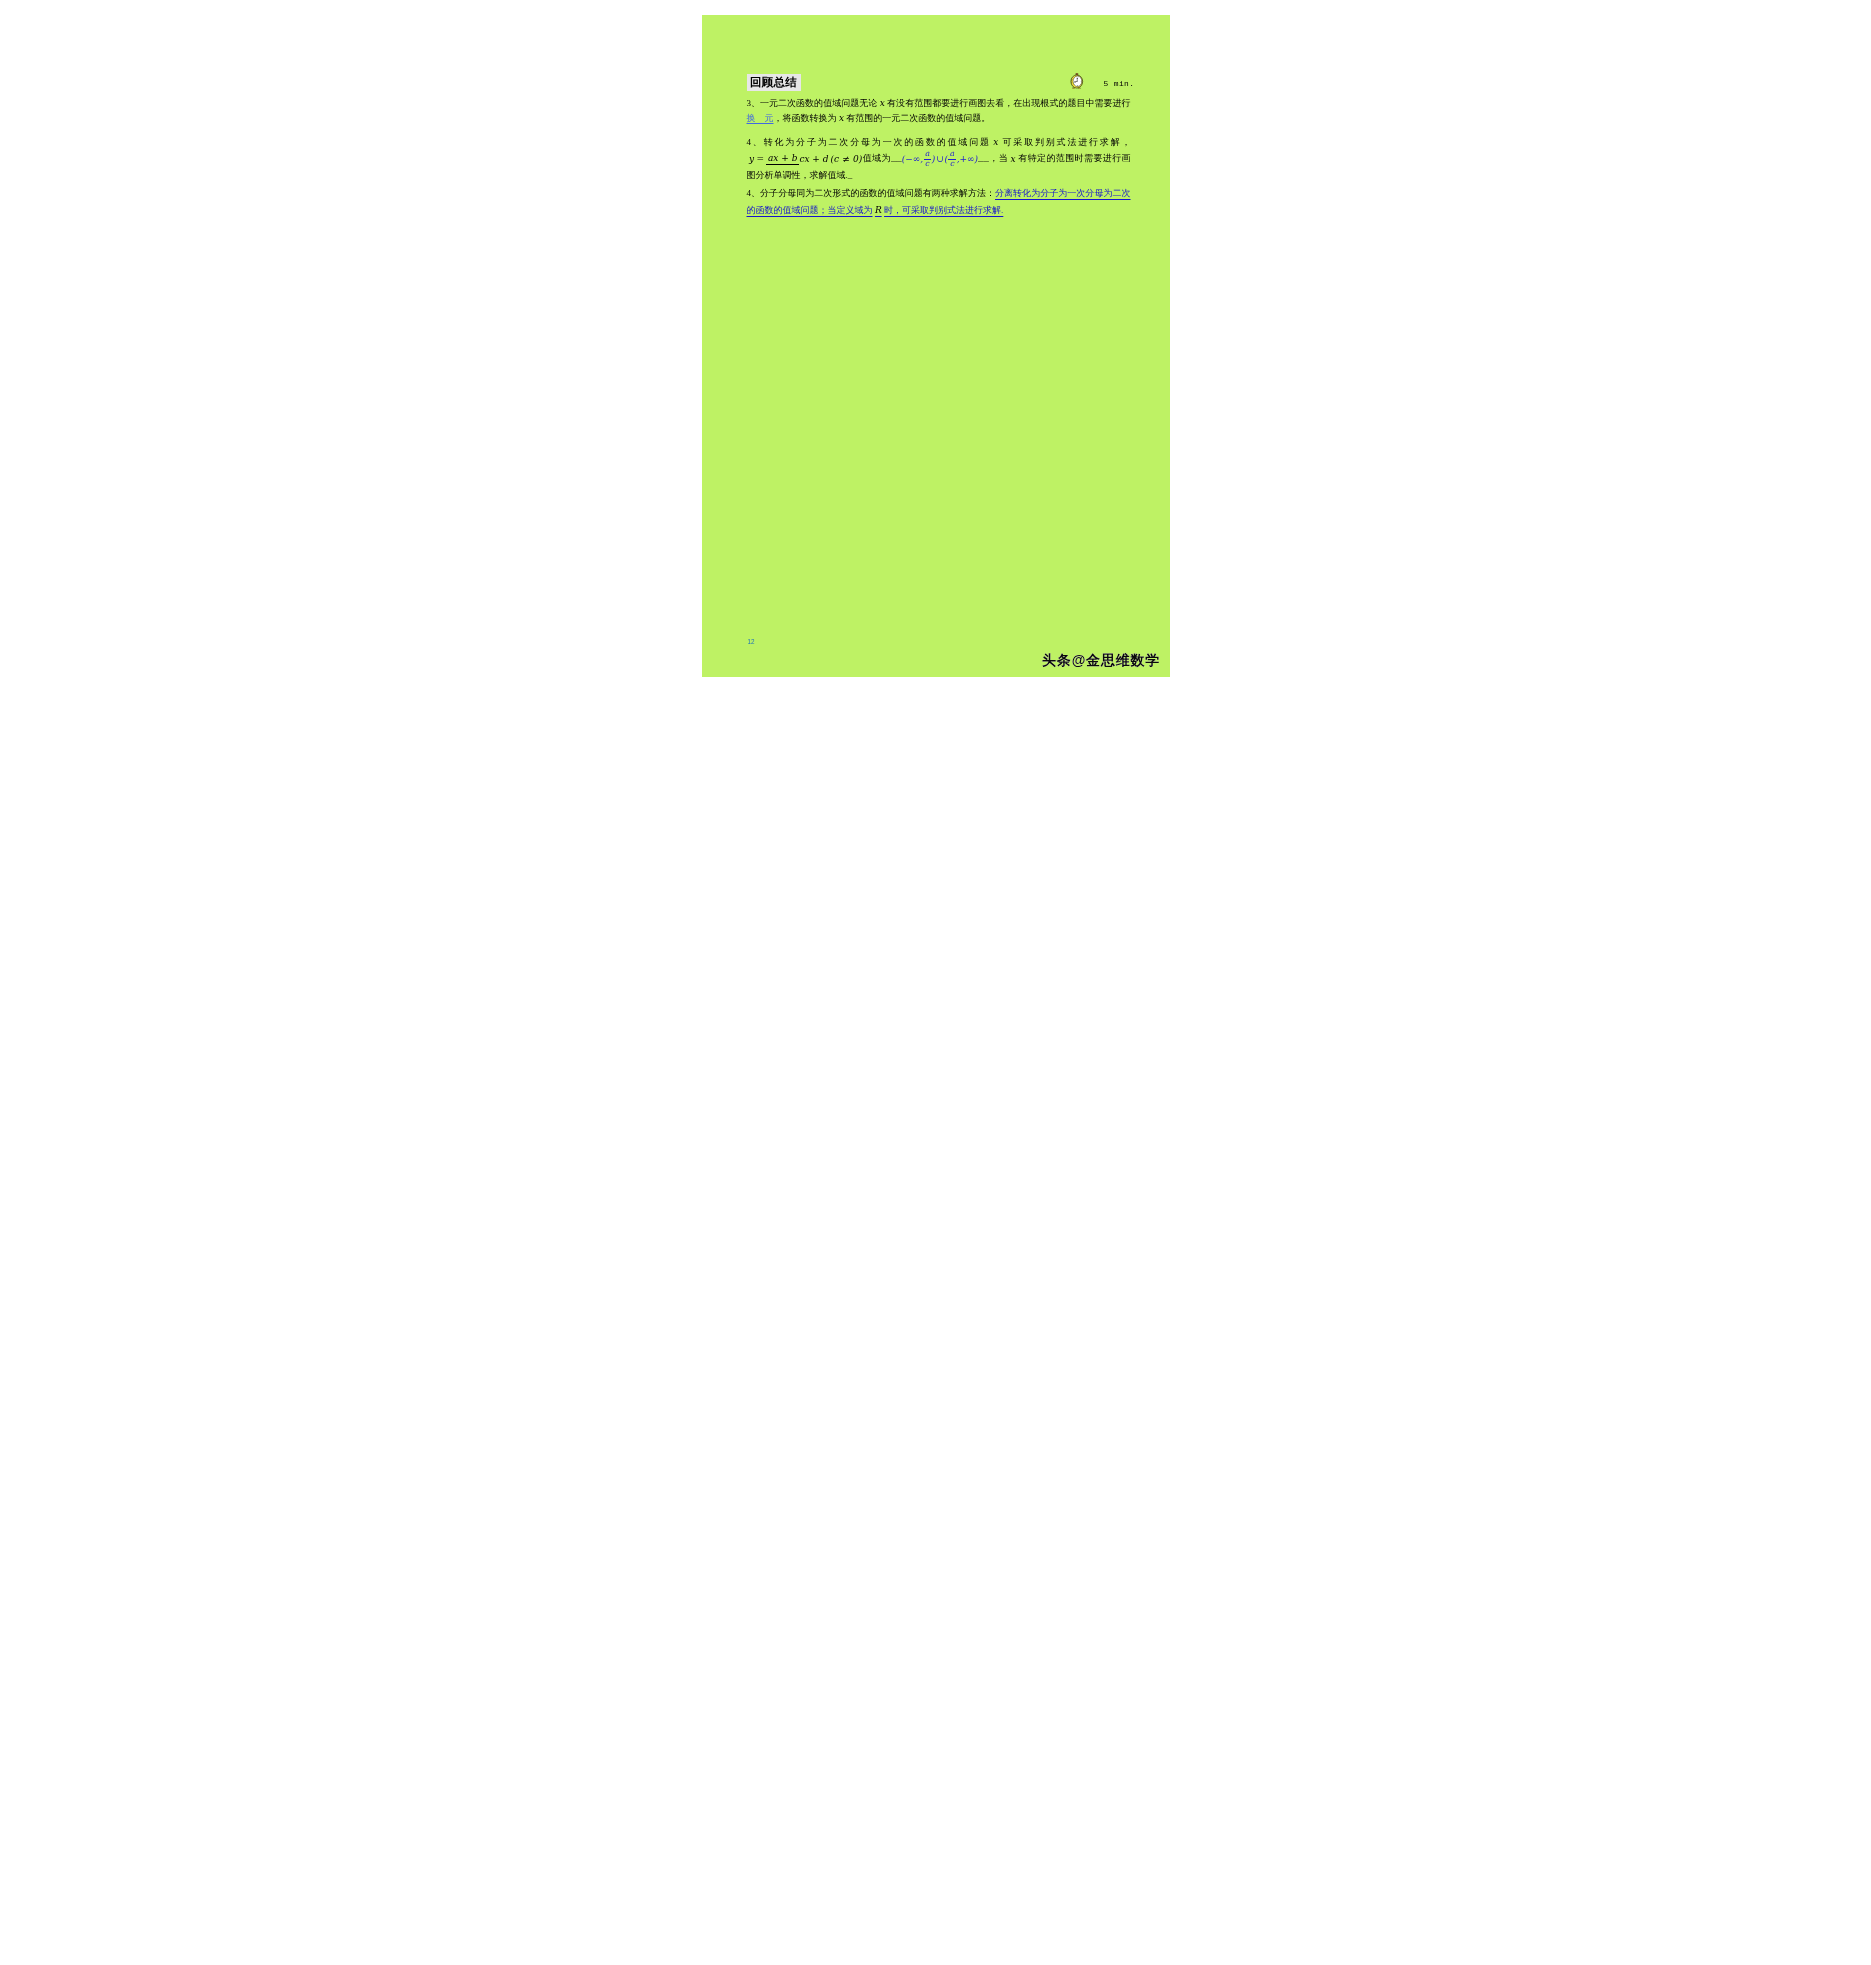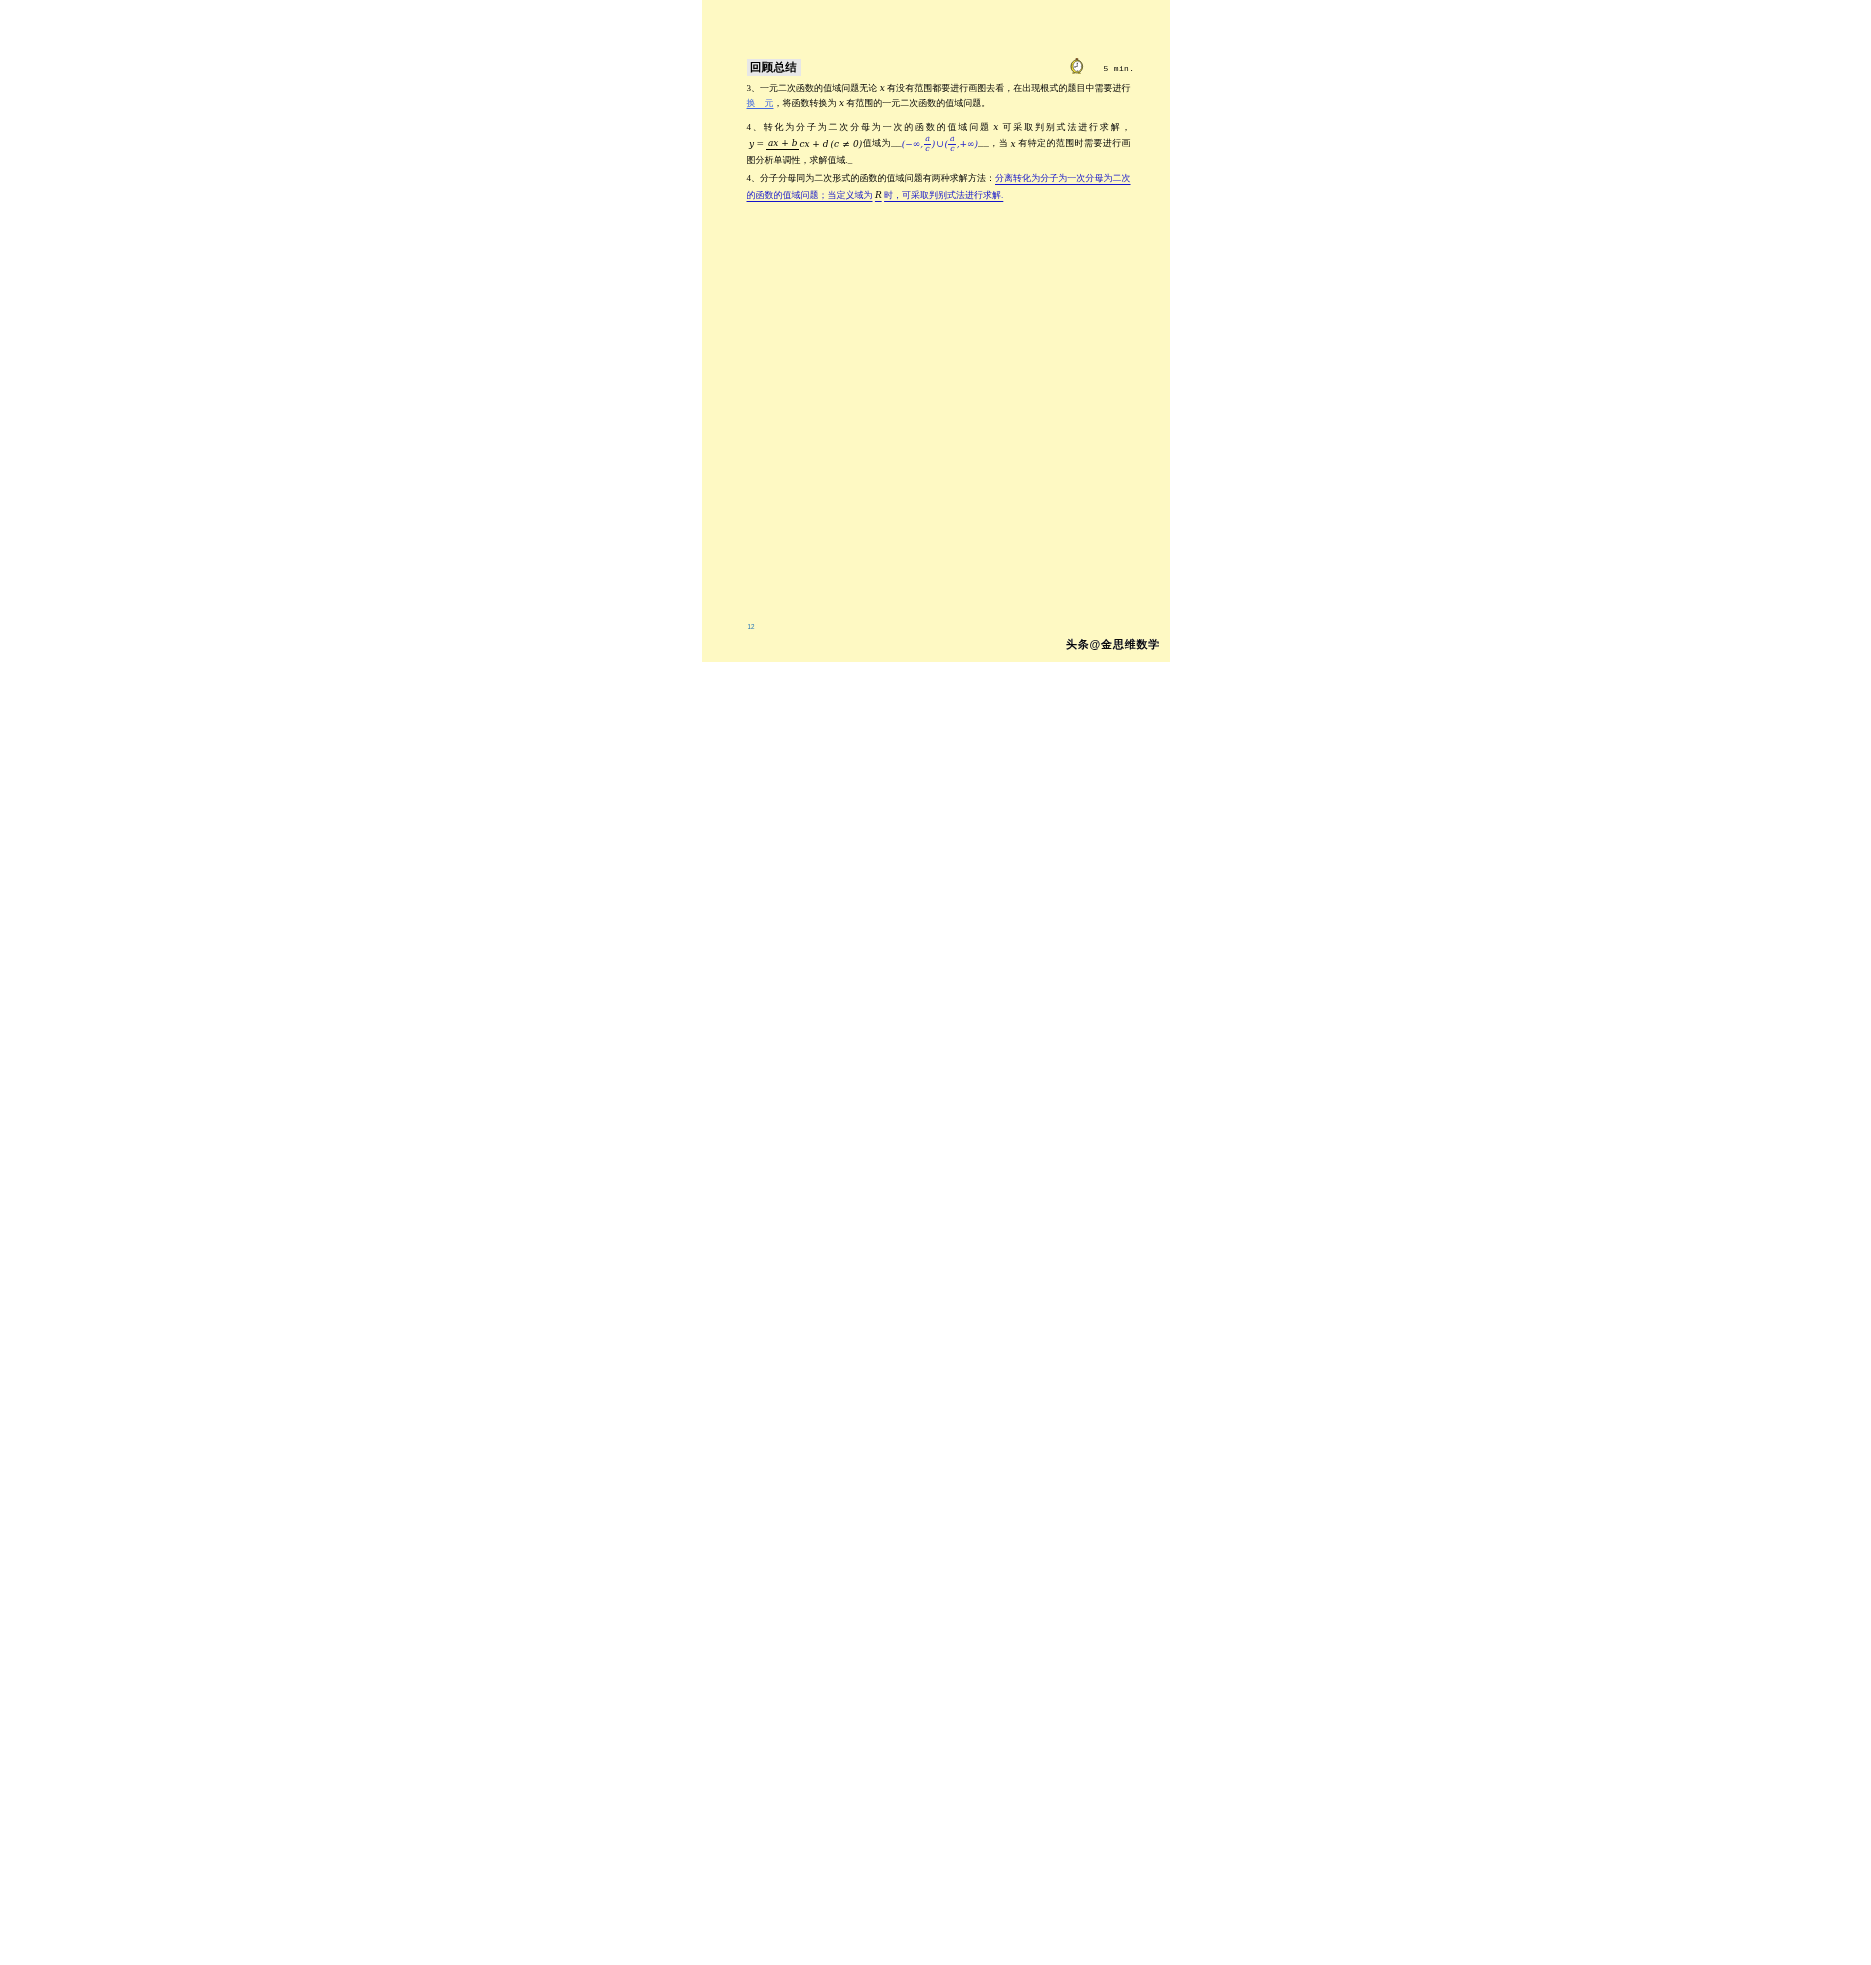--- a/index.html
+++ b/index.html
@@ -1,20 +1,20 @@
 <!DOCTYPE html>
 <html style="--link_blue: #4169e1; --deep_blue: #1414cc; --interval_blue: #2222cc; --page_number_blue: #2375b6; --title_bg: #e7e7e7; --clock_yellow: #f2e23c;font-size:6.3px"><head>
 <meta charset="utf-8">
 <style>
   html,body{margin:0;padding:0;background:#fff;}
   .page{
     position:relative;
     width:468px;height:662px;
-    margin:0 auto;
-    background:#fef9c3;
+    margin:15px auto;
+    background:#bef264;
     font-family:"Liberation Serif","DejaVu Serif",serif;
     color:#000;
     overflow:hidden;
   }
   
   .title-box{
     position:absolute;left:45px;top:59px;
     background:var(--title_bg,#e7e7e7);
     font-family:"Liberation Sans","DejaVu Sans",sans-serif;
     font-weight:bold;font-size:11.4px;line-height:1.2;
@@ -80,21 +80,21 @@
   
   .page-number{
     position:absolute;left:46px;top:623px;
     color:var(--page_number_blue,#2375b6);
     font-family:"Liberation Sans","DejaVu Sans",sans-serif;
     font-size:6.3px;
   }
   .watermark{
     position:absolute;right:9.4px;top:637px;
     font-family:"Liberation Sans","DejaVu Sans",sans-serif;
-    font-weight:bold;font-size:11px;color:#0a0a0a;
+    font-weight:bold;font-size:14px;color:#0a0a0a;
     letter-spacing:0.8px;
     text-shadow:0 0.4px 0 #fff;
     text-align:right;
   }
 </style>
 </head>
 <body>
 
 <div class="page">
 

